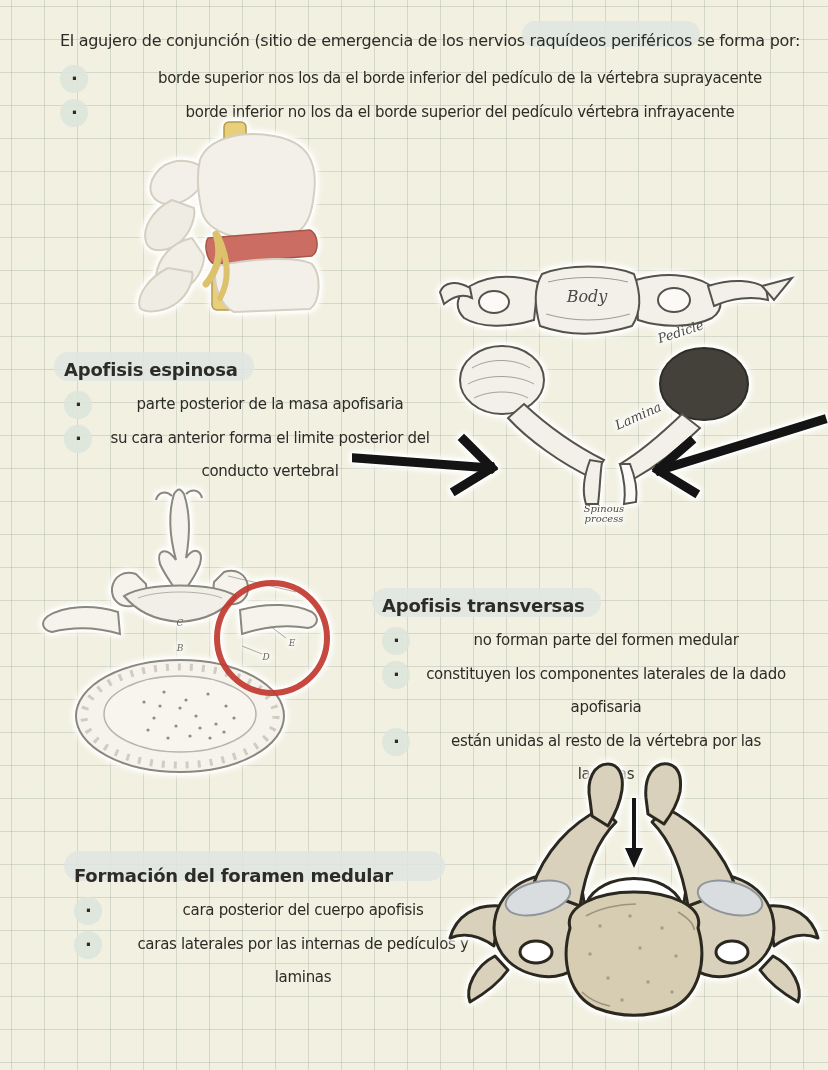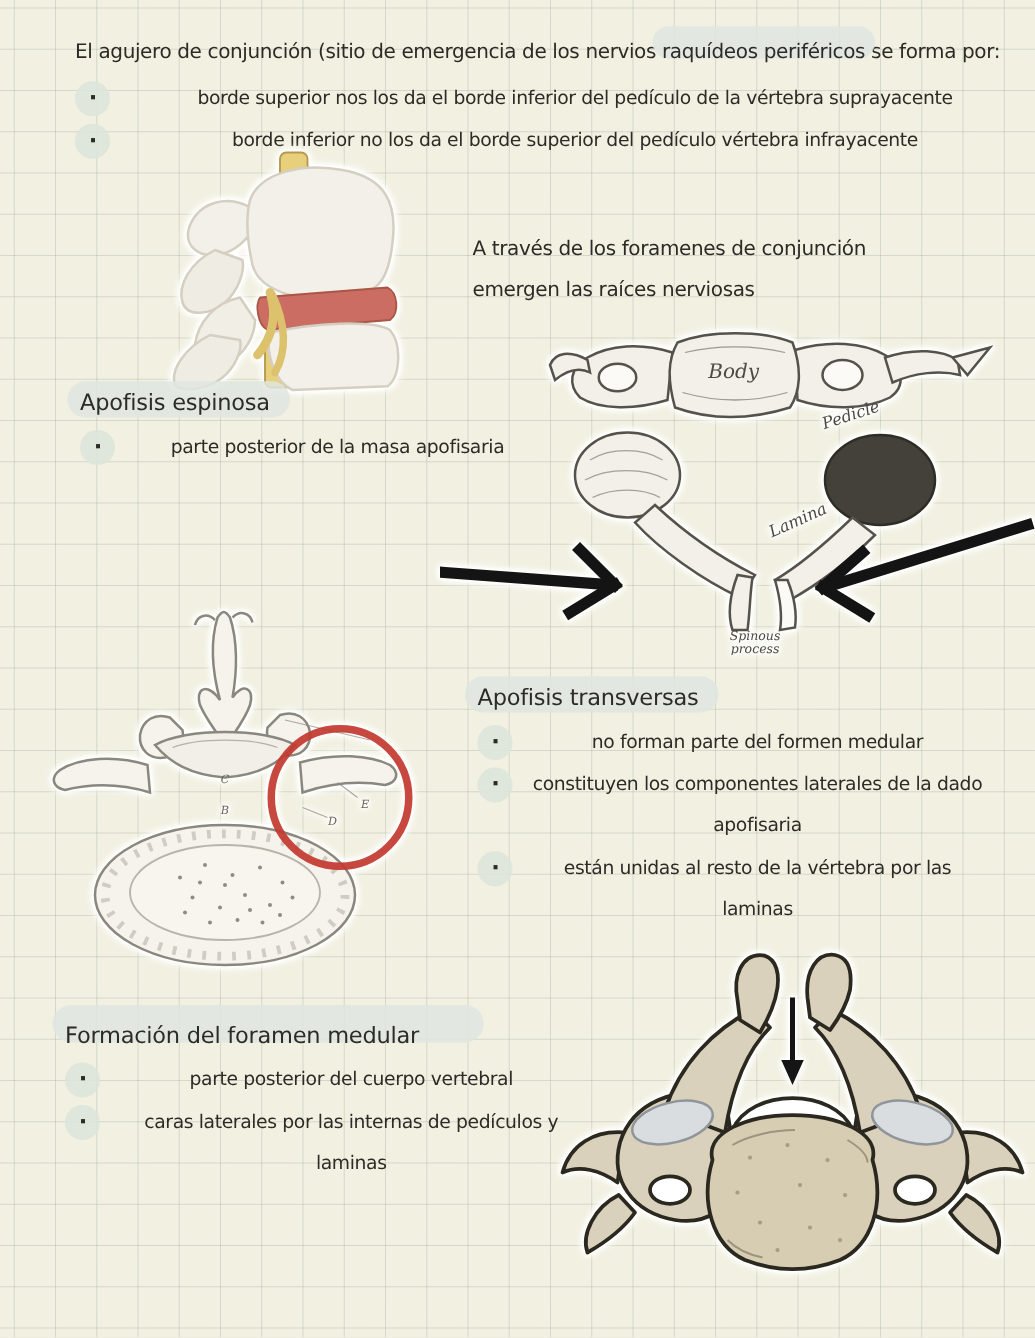--- a/index.html
+++ b/index.html
@@ -10,21 +10,21 @@
       linear-gradient(to right, rgba(165,175,165,0.38) 1px, transparent 1px),
       linear-gradient(to bottom, rgba(165,175,165,0.38) 1px, transparent 1px);
     background-size:33px 33px;
     background-position:11px 6px;
     font-family:"DejaVu Sans", sans-serif;
     color:#2c2b27;
   }
   .abs { position:absolute; }
   .t { font-size:16px; letter-spacing:-0.3px; line-height:26px; white-space:nowrap; }
   .wrap { white-space:normal; }
-  .heading { font-weight:normal; font-size:18px; letter-spacing:-0.2px; }
+  .heading { font-weight:bold; font-size:18px; letter-spacing:-0.2px;margin-top:47px; }
   .sec-title { position:relative; display:inline-block; z-index:0; }
   .sec-title::before {
     content:""; position:absolute; z-index:-1;
     left:-10px; right:-16px; top:-7px; height:29px;
     background:#dfe6e1; border-radius:15px; opacity:0.85;
   }
   .pill-up::before { top:-14px; height:30px; right:-52px; }
   .hl-pill { position:relative; z-index:0; }
   .hl-pill::before {
     content:""; position:absolute; z-index:-1;
@@ -70,24 +70,20 @@
       <path d="M88 42 C96 20 130 12 162 18 C196 24 206 44 202 76 C199 104 192 118 162 121 C130 124 96 116 90 94 C86 76 84 58 88 42 Z" fill="#f3f0e9" stroke="#d5cfc2" stroke-width="2"></path>
       <path d="M96 120 L198 112 C206 116 208 132 200 138 L102 146 C94 142 92 126 96 120 Z" fill="#cb6d62" stroke="#a95647" stroke-width="1.5"></path>
       <path d="M80 120 C60 124 46 140 44 158 C43 172 56 178 70 172 C84 166 92 150 92 138 Z" fill="#f1eee6" stroke="#d5cfc2" stroke-width="2"></path>
       <path d="M56 150 C36 160 24 178 28 190 C34 196 54 194 66 184 C76 176 82 162 80 154 Z" fill="#efece4" stroke="#d5cfc2" stroke-width="2"></path>
       <path d="M104 148 C140 140 186 138 200 146 C210 158 208 184 198 191 L122 194 C108 188 100 164 104 148 Z" fill="#f3f0e9" stroke="#d5cfc2" stroke-width="2"></path>
       <path d="M104 116 C110 134 106 152 94 166" fill="none" stroke="#ddc26e" stroke-width="7" stroke-linecap="round"></path>
       <path d="M106 118 C116 140 118 162 108 180" fill="none" stroke="#ddc26e" stroke-width="6" stroke-linecap="round"></path>
     </g>
   </svg>
 
-  <div class="abs" style="left:378px; top:182px;">
-    <div class="t" style="line-height:33px;">A través de los foramenes de conjunción</div>
-    <div class="t" style="line-height:33px;">emergen las raíces nerviosas</div>
-  </div>
 
   <svg class="fig" style="left:352px; top:252px;" width="476" height="272" viewBox="0 0 476 272" aria-hidden="true">
     <g stroke="#55524b" stroke-width="2" fill="#f2f0e8">
       <path d="M186 30 C160 22 136 24 118 34 C104 42 102 56 112 66 C128 76 156 76 182 68 Z"></path>
       <path d="M118 36 C104 28 92 30 88 40 L92 52 C102 44 112 42 120 46 Z"></path>
       <ellipse cx="142" cy="50" rx="15" ry="11" fill="#fbfaf6"></ellipse>
       <path d="M284 28 C312 20 338 22 356 32 C372 42 372 58 360 66 C340 76 310 76 286 68 Z"></path>
       <path d="M356 34 C380 26 402 28 414 36 L416 48 C400 44 380 46 362 54 Z"></path>
       <path d="M410 34 L440 26 L422 48 Z"></path>
       <ellipse cx="322" cy="48" rx="16" ry="12" fill="#fbfaf6"></ellipse>
@@ -111,20 +107,21 @@
       <path d="M140 216 L112 188 M140 216 L104 238"></path>
       <path d="M470 168 L308 218"></path>
       <path d="M306 218 L338 190 M306 218 L342 240"></path>
     </g>
   </svg>
 
   <div class="abs" style="left:64px; top:312px; width:372px;">
     <div class="heading sec-title">Apofisis espinosa</div>
     <ul class="notes wrap">
       <li class="wrap">parte posterior de la masa apofisaria</li>
+      <li class="wrap">su cara anterior forma el limite posterior del conducto vertebral</li>
     </ul>
   </div>
 
   <svg class="fig" style="left:28px; top:478px;" width="332" height="302" viewBox="0 0 332 302" aria-hidden="true">
     <g stroke="#8a877e" stroke-width="2" fill="#f5f3ec">
       <path d="M146 16 C140 36 142 60 148 82 C138 68 128 72 132 86 C138 100 148 110 152 120 C158 110 168 98 172 86 C176 72 166 68 158 80 C162 58 162 34 156 16 C152 10 150 10 146 16 Z"></path>
       <path d="M144 18 C138 12 130 14 128 22 M158 16 C164 10 172 12 174 20" fill="none"></path>
       <path d="M108 96 C96 92 86 98 84 110 C83 122 92 130 104 128 C114 126 120 116 118 106 Z"></path>
       <path d="M196 94 C208 90 218 96 220 108 C221 120 212 128 200 126 C190 124 184 114 186 104 Z"></path>
       <path d="M96 118 C120 104 184 104 208 118 C196 132 180 142 152 144 C124 142 108 132 96 118 Z" fill="#f1efe7"></path>
@@ -167,24 +164,24 @@
 
   <div class="abs" style="left:382px; top:548px; width:408px;">
     <div class="heading sec-title">Apofisis transversas</div>
     <ul class="notes wrap">
       <li class="wrap">no forman parte del formen medular</li>
       <li class="wrap">constituyen los componentes laterales de la dado apofisaria</li>
       <li class="wrap">están unidas al resto de la vértebra por las laminas</li>
     </ul>
   </div>
 
-  <div class="abs" style="left:52px; top:818px; width:418px;">
+  <div class="abs" style="left:74px; top:818px; width:418px;">
     <div class="heading sec-title pill-up">Formación del foramen medular</div>
     <ul class="notes wrap">
-      <li class="wrap">parte posterior del cuerpo vertebral</li>
+      <li class="wrap">cara posterior del cuerpo apofisis</li>
       <li class="wrap">caras laterales por las internas de pedículos y laminas</li>
     </ul>
   </div>
 
   <svg class="fig" style="left:440px; top:756px;" width="388" height="272" viewBox="0 0 388 272" aria-hidden="true">
     <g stroke="#2a281f" stroke-width="3" stroke-linejoin="round" fill="#d9d1bb">
       <path d="M60 150 C35 148 16 160 10 182 C24 176 40 180 54 190 Z"></path>
       <path d="M55 200 C35 210 25 232 30 246 C44 238 58 228 68 214 Z"></path>
       <path d="M328 150 C353 148 372 160 378 182 C364 176 348 180 334 190 Z"></path>
       <path d="M333 200 C353 210 363 232 358 246 C344 238 330 228 320 214 Z"></path>

